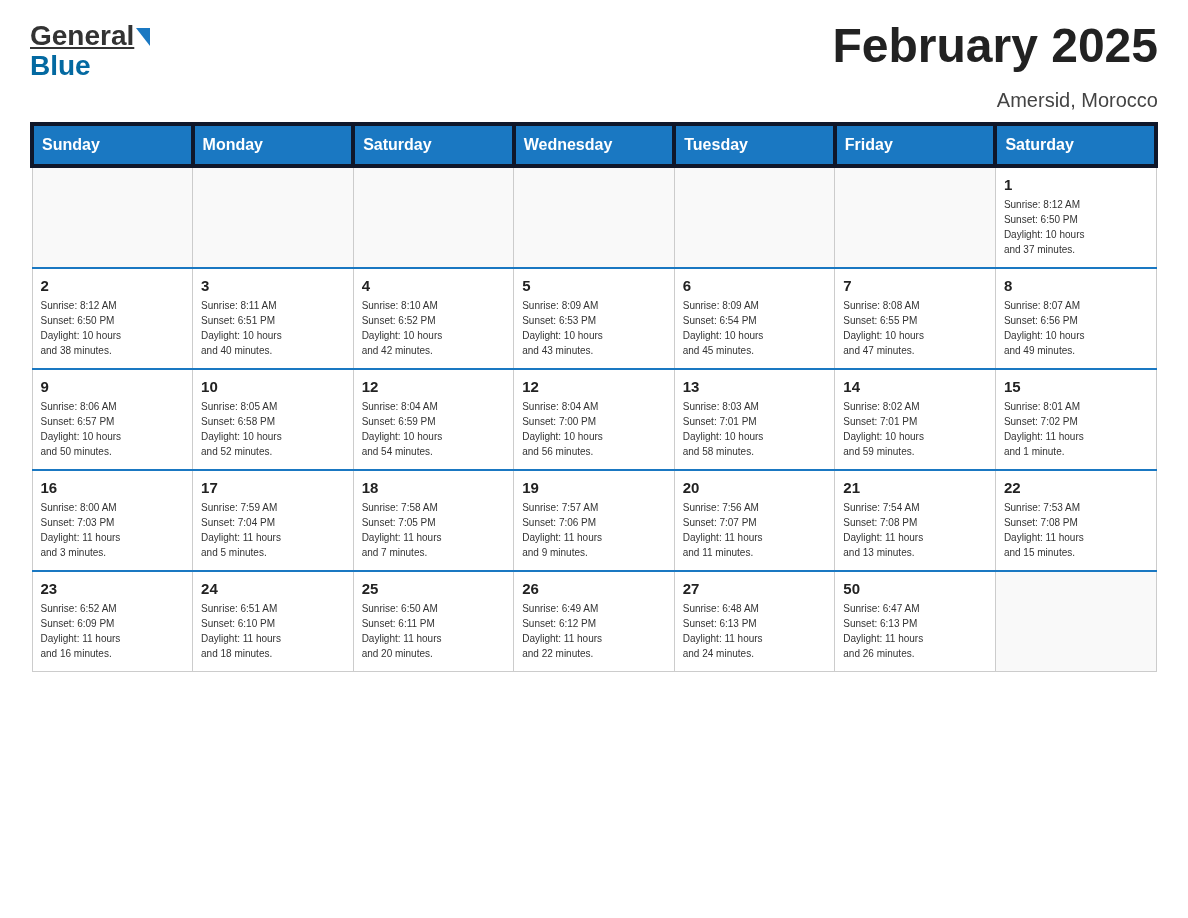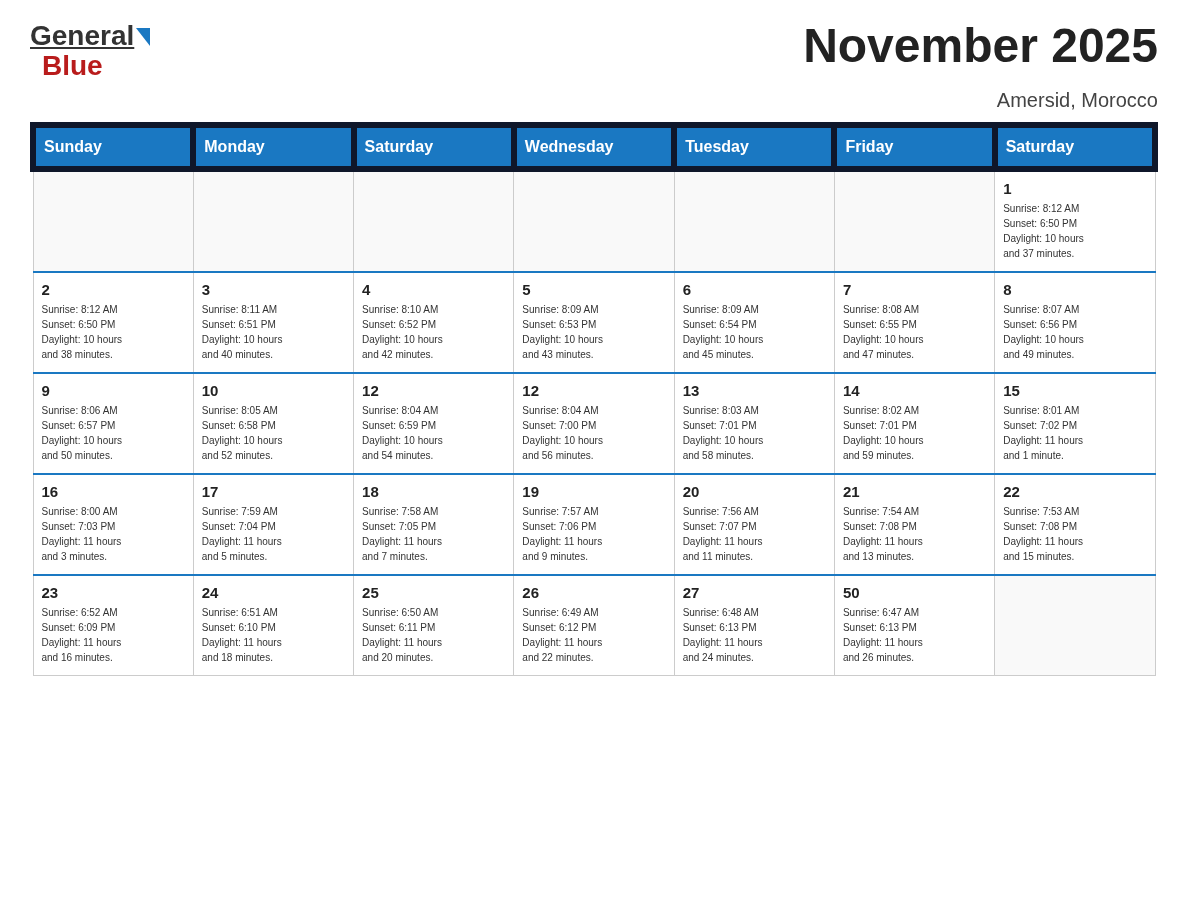--- a/index.html
+++ b/index.html
@@ -35,25 +35,24 @@
       border-right: 0px solid transparent;
       border-top: 18px solid #1a78c2;
       display: inline-block;
       margin-left: 2px;
       margin-top: 8px;
       vertical-align: top;
     }
     .logo-blue {
       font-size: 28px;
       font-weight: bold;
-      color: #b91c1c;
+      color: #0369a1;
       font-family: Arial, sans-serif;
       display: block;
       margin-top: -2px;
-      margin-left: 12px;
     }
     .title-block {
       text-align: right;
     }
     .month-title {
       font-size: 48px;
       font-weight: bold;
       color: #222;
       line-height: 1.1;
     }
@@ -67,21 +66,21 @@
       border-collapse: collapse;
       margin-top: 10px;
     }
     .calendar th {
       background-color: #1a78c2;
       color: #fff;
       font-size: 16px;
       font-weight: bold;
       padding: 10px 8px;
       text-align: left;
-      border: 6px solid #0f172a;
+      border: 4px solid #0f172a;
     }
     .calendar td {
       vertical-align: top;
       padding: 8px 8px 10px 8px;
       border: 1px solid #ccc;
       width: calc(100% / 7);
       font-size: 13px;
       color: #333;
       min-height: 100px;
       background: #fff;
@@ -109,21 +108,21 @@
 <body>
 
 <div class="header">
   <div class="logo">
     <div>
       <span class="logo-text-general">General</span><span class="logo-arrow"></span>
       <span class="logo-blue">Blue</span>
     </div>
   </div>
   <div class="title-block">
-    <div class="month-title">November 2025</div>
+    <div class="month-title">February 2025</div>
     <div class="location">Amersid, Morocco</div>
   </div>
 </div>
 
 <table class="calendar">
   <thead>
     <tr>
     <th>Sunday</th>
         <th>Monday</th>
         <th>Saturday</th>

